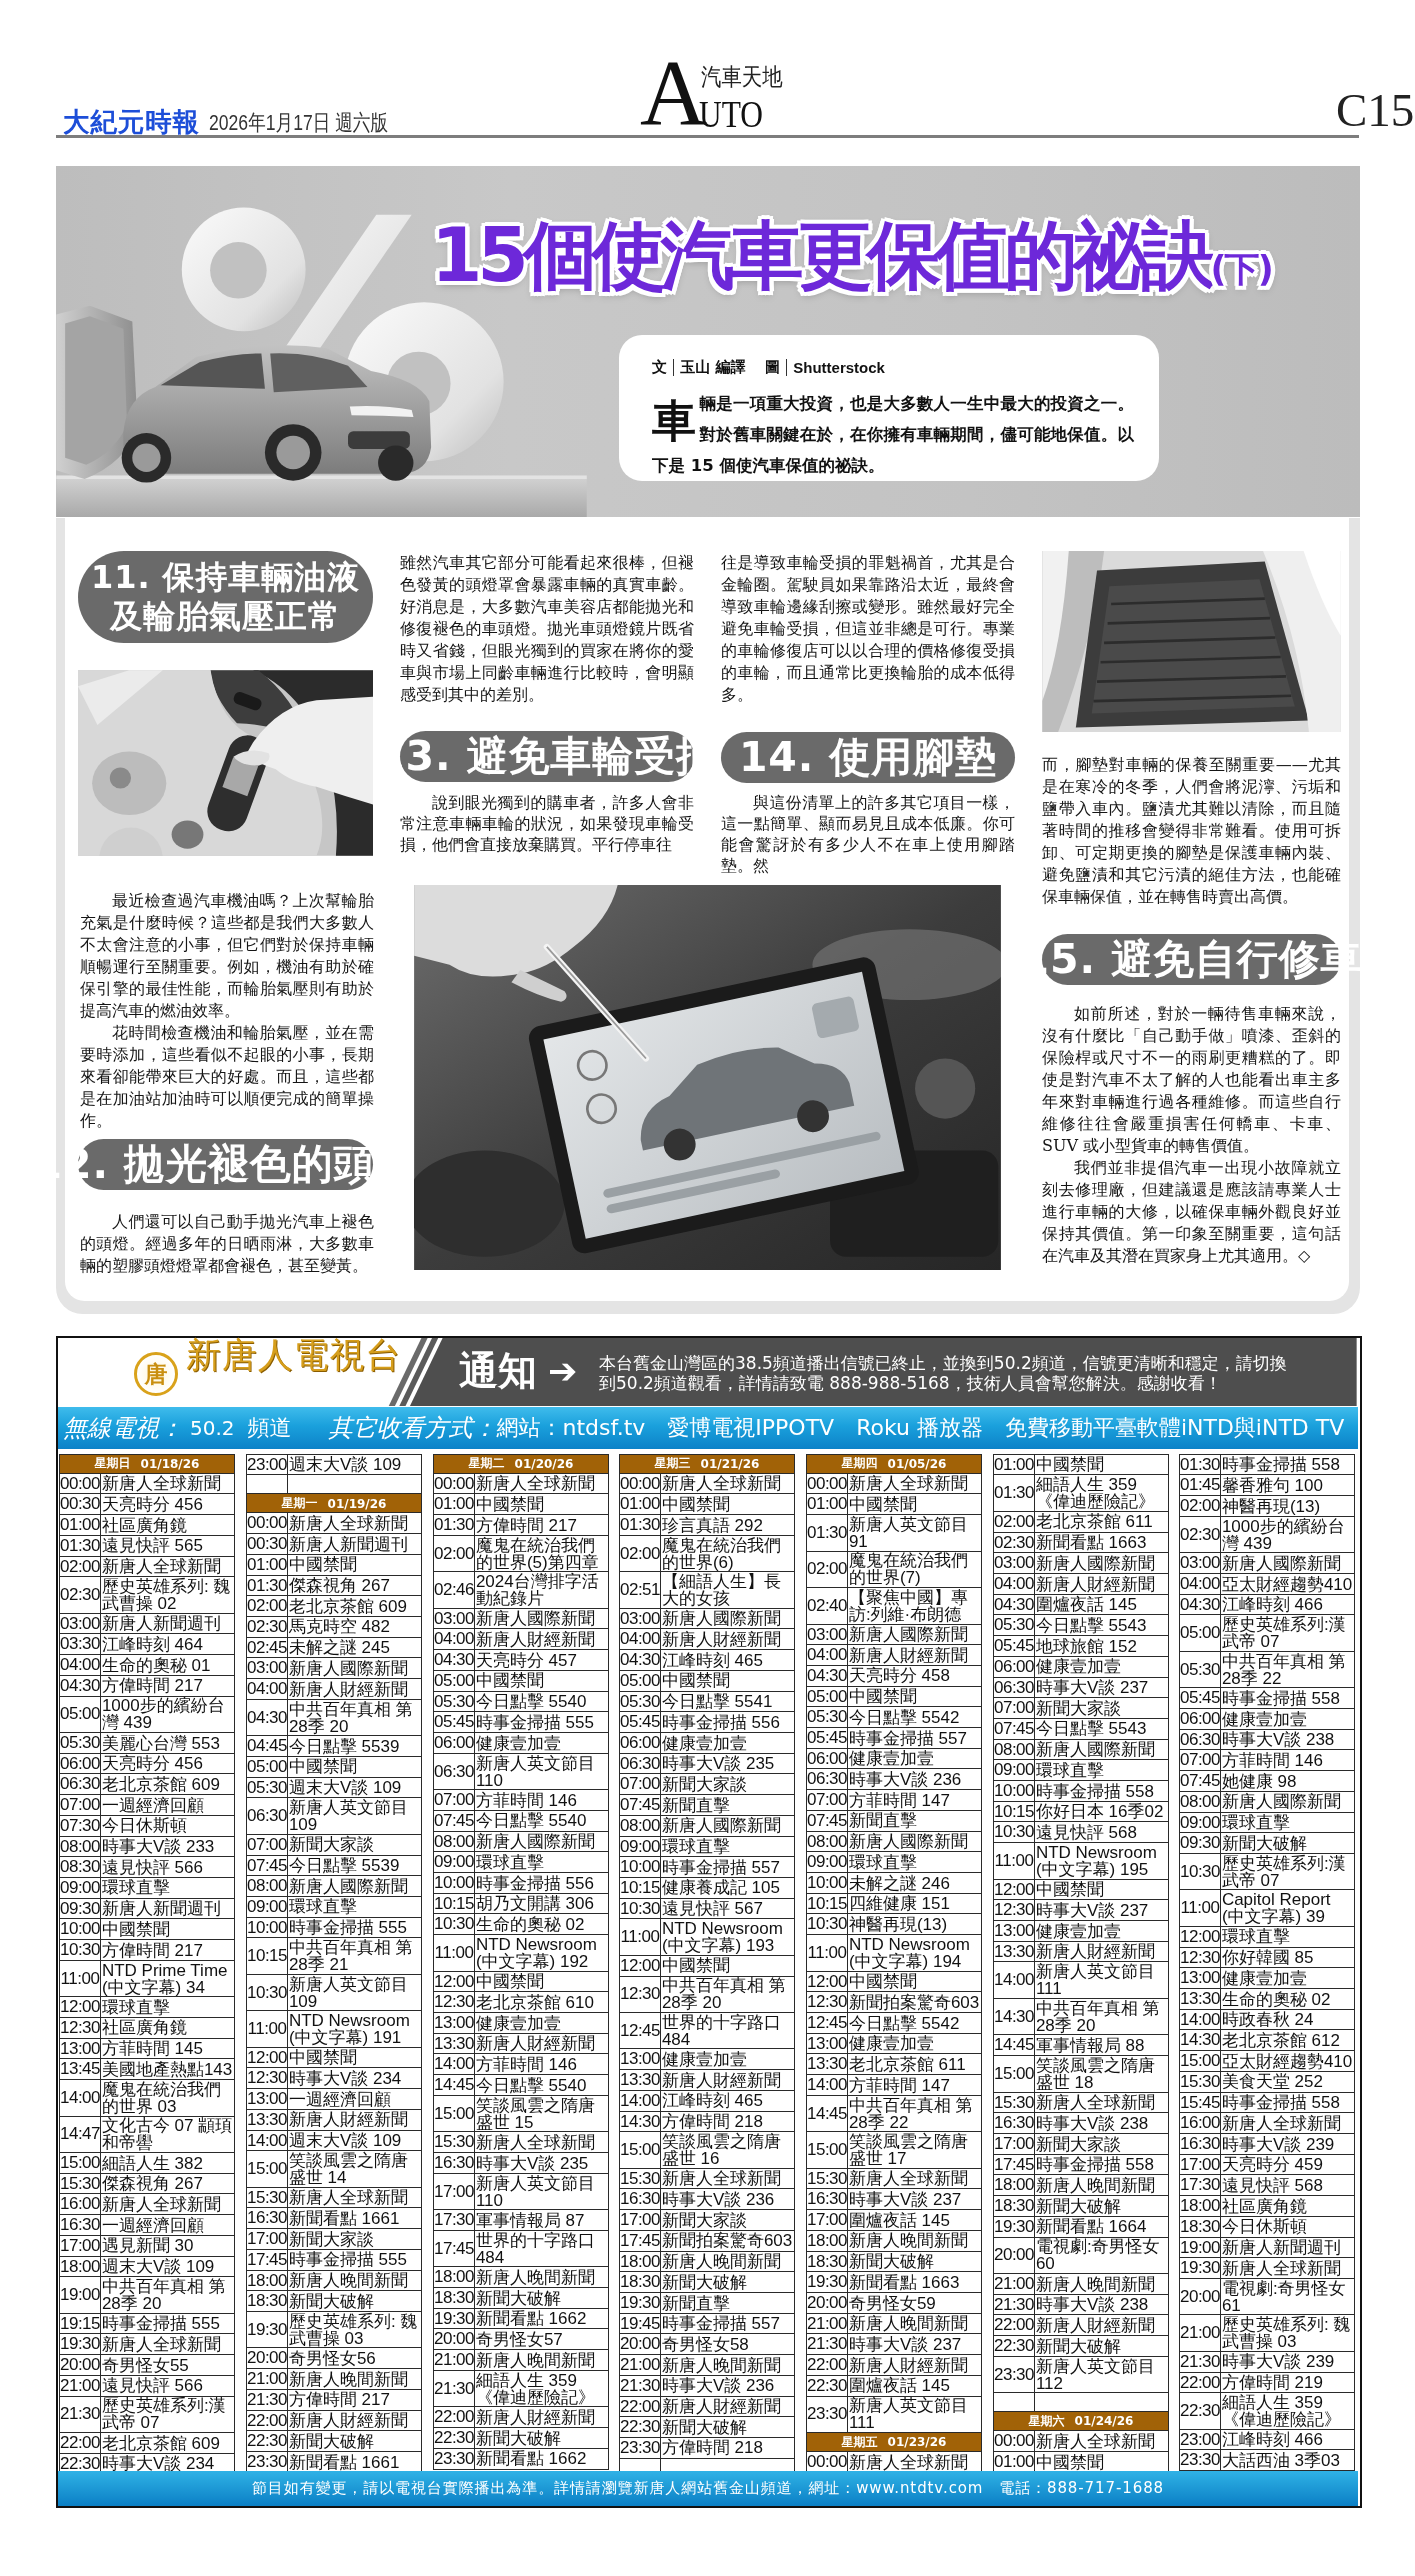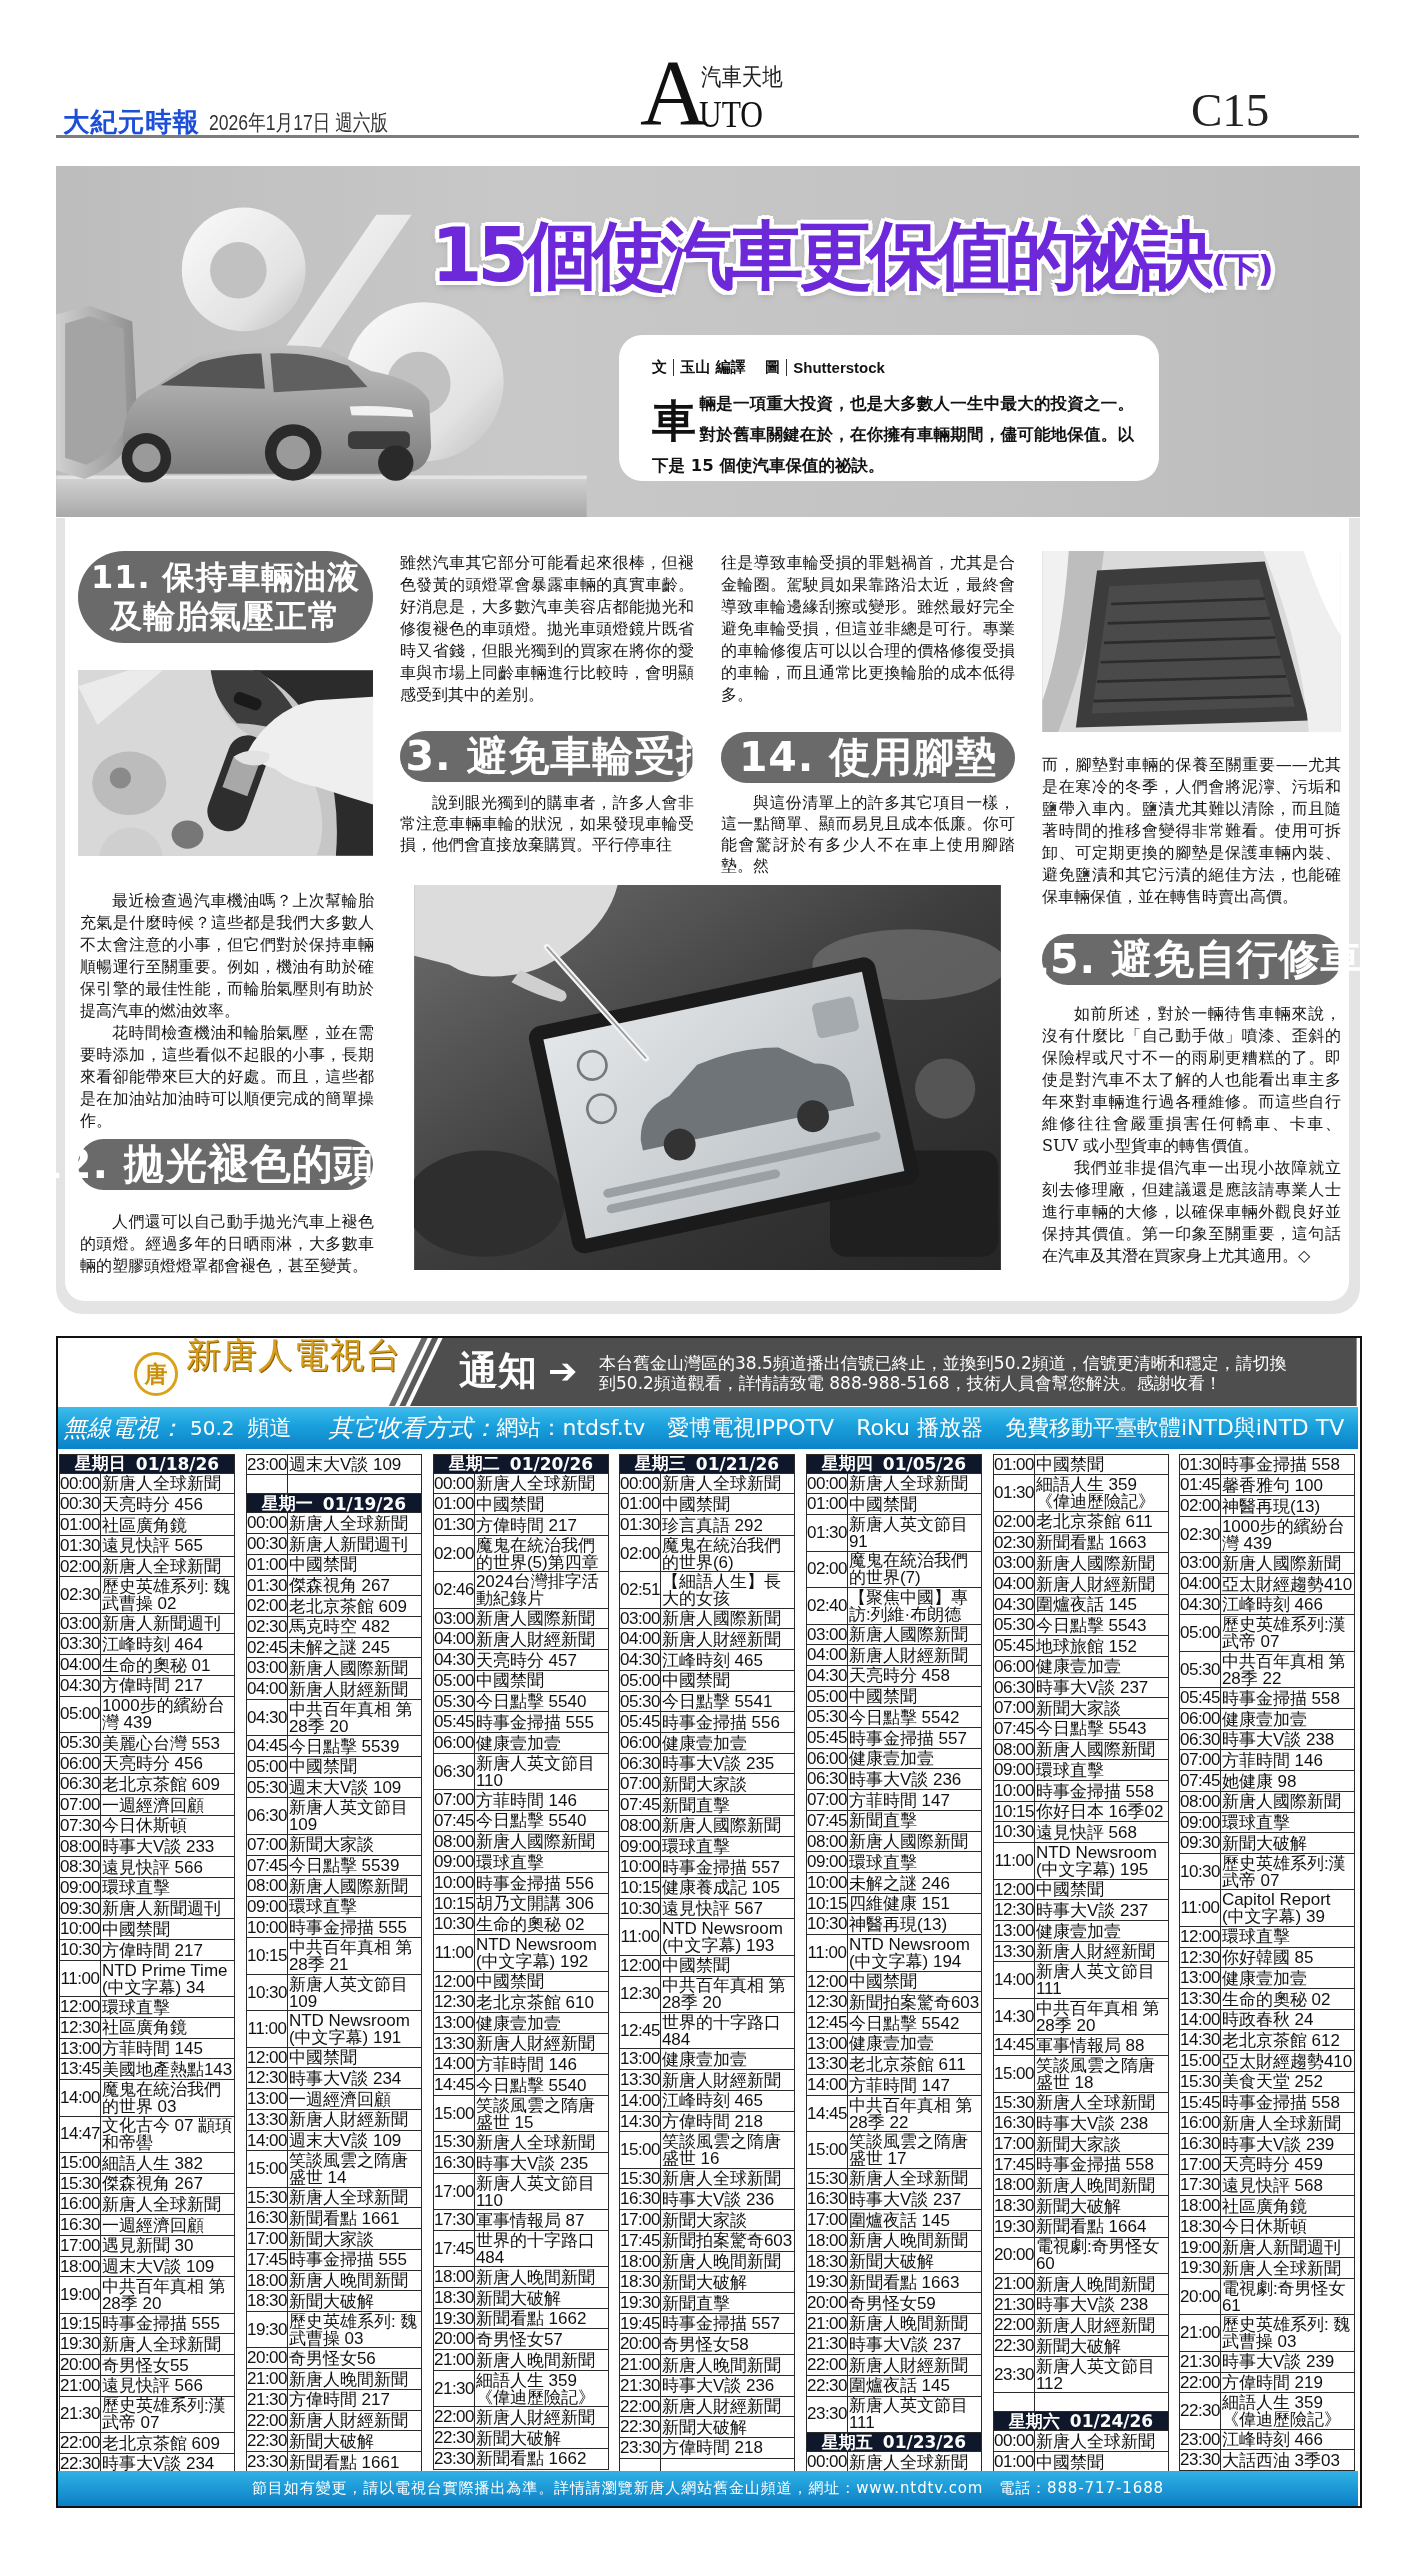--- a/index.html
+++ b/index.html
@@ -5,21 +5,21 @@
 *{box-sizing:border-box;margin:0;padding:0}
 html,body{width:1415px;height:2576px;background:#fff;overflow:hidden}
 body{position:relative;font-family:"DejaVu Sans",sans-serif;color:#111}
 .abs{position:absolute}
 
 .masthead{left:63px;top:104px;font-family:"DejaVu Serif",serif;font-weight:bold;font-size:26.5px;color:#1d4ed8;letter-spacing:0.9px;white-space:nowrap}
 .pubdate{left:209px;top:108px;font-family:"Liberation Sans",sans-serif;font-size:22px;color:#333;white-space:nowrap;transform:scaleX(.8);transform-origin:left top}
 .logo-a{left:640px;top:46px;font-family:"Liberation Serif",serif;font-size:93px;line-height:1;color:#111}
 .logo-cn{left:701px;top:65px;font-size:24px;line-height:1;color:#222;white-space:nowrap;transform:scaleX(.85);transform-origin:left top}
 .logo-uto{left:699px;top:96px;font-family:"Liberation Serif",serif;font-size:37px;line-height:1;color:#111;transform:scaleX(.85);transform-origin:left top}
-.pageno{left:1191px;top:87px;font-family:"Liberation Serif",serif;font-size:47px;line-height:1;color:#222}
+.pageno{left:1336px;top:87px;font-family:"Liberation Serif",serif;font-size:47px;line-height:1;color:#222}
 .rule{left:56px;top:135px;width:1303px;height:2.7px;background:#7d7d7d}
 
 .hero{left:56px;top:166px;width:1304px;height:351px;background:linear-gradient(90deg,#bdbdbd 0%,#c8c8c8 35%,#c3c3c3 70%,#bcbcbc 100%);overflow:hidden}
 .title{left:431px;top:211px;font-family:"DejaVu Sans",sans-serif;font-weight:bold;font-size:74px;line-height:88px;letter-spacing:-5.3px;color:#6d28d9;white-space:nowrap;
  text-shadow:-3.5px -3.5px 0 #fff,3.5px -3.5px 0 #fff,-3.5px 3.5px 0 #fff,3.5px 3.5px 0 #fff,0 -4.4px 0 #fff,0 4.4px 0 #fff,-4.4px 0 0 #fff,4.4px 0 0 #fff,0 2.7px 8.8px rgba(0,0,0,.35)}
 .title .suffix{font-size:35px;letter-spacing:-1.8px}
 .bybox{left:619px;top:335px;width:540px;height:146px;background:#fff;border-radius:23px}
 .byline{left:33px;top:23px;font-size:15px;font-weight:bold;color:#111;white-space:nowrap;display:flex;align-items:center}
 .byline .sep{display:inline-block;width:0.9px;height:17.7px;background:#333;margin:0 6.2px}
 .byline .gap{display:inline-block;width:19.5px}
@@ -46,21 +46,21 @@
 .notice-text{left:599px;top:1353px;width:752px;font-size:17px;line-height:20.3px;color:#fff;white-space:nowrap}
 .notice-text span{display:block}
 .chbar{left:58px;top:1407px;width:1300px;height:42px;background:linear-gradient(180deg,#3fbcec 0%,#1aa0dc 45%,#0c82c8 100%);color:#fff;display:flex;align-items:center;padding-left:5px;white-space:nowrap;font-size:22px}
 .chbar .it{font-style:italic;font-size:24px}
 .chbar .num{font-weight:normal;font-size:20px;margin:0 13px 0 7px}
 .chbar .sp{display:inline-block;width:37px}
 .scol{position:absolute;top:1455px;width:176px;display:flex;flex-direction:column}
 .srow{display:flex;border:1.3px solid #2a2a2a;margin-top:-1.3px;min-height:20.3px;background:#fff}
 .srow .t{width:41px;flex:none;border-right:1.3px solid #2a2a2a;font-family:"Liberation Sans",sans-serif;font-size:17px;letter-spacing:-0.5px;display:flex;align-items:center;justify-content:center;color:#111}
 .srow .p{flex:1;font-family:"Liberation Sans","DejaVu Sans",sans-serif;font-size:17px;line-height:17px;padding:0.9px 0 0.9px 0.9px;display:flex;align-items:center;color:#111}
-.dayhead{height:20.3px;background:#0f172a;border:1.3px solid #2a2a2a;margin-top:-1.3px;color:#fff;font-weight:bold;font-size:17px;display:flex;justify-content:center;align-items:center;gap:10px;white-space:nowrap}
+.dayhead{height:20.3px;background:#a16207;border:1.3px solid #2a2a2a;margin-top:-1.3px;color:#fff;font-weight:bold;font-size:12px;display:flex;justify-content:center;align-items:center;gap:10px;white-space:nowrap}
 .tvfoot{left:58px;top:2471px;width:1300px;height:35px;background:linear-gradient(180deg,#2fb2e6,#0b7fc5);color:#fff;font-size:15px;letter-spacing:0.9px;display:flex;align-items:center;justify-content:center;white-space:nowrap}
 </style>
 </head>
 <body>
 
 <div class="abs masthead">大紀元時報</div>
 <div class="abs pubdate">2026年1月17日 週六版</div>
 <div class="abs logo-a">A</div>
 <div class="abs logo-cn">汽車天地</div>
 <div class="abs logo-uto">UTO</div>

